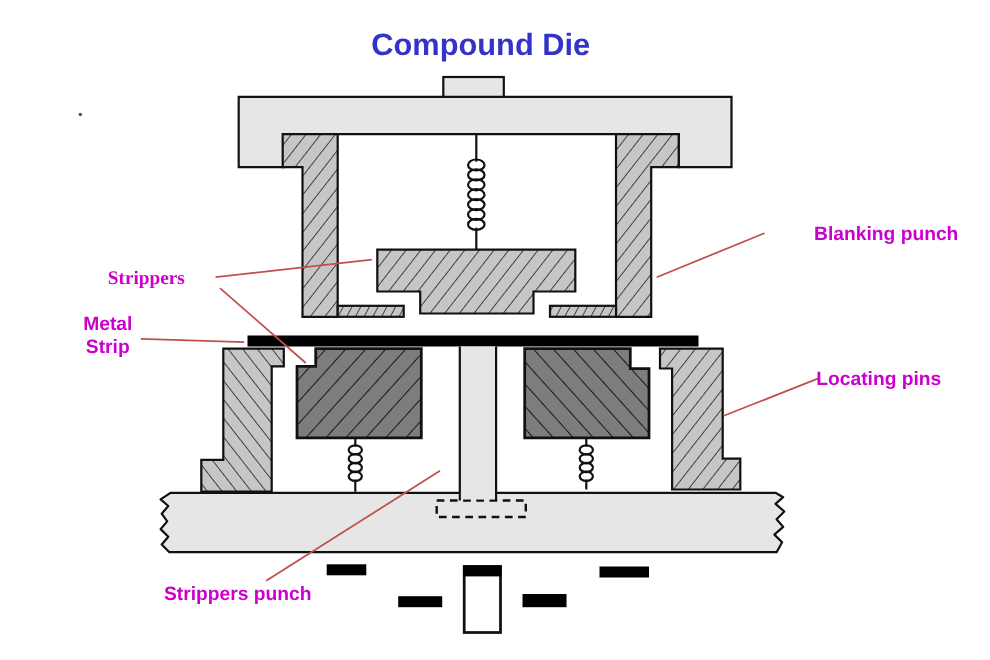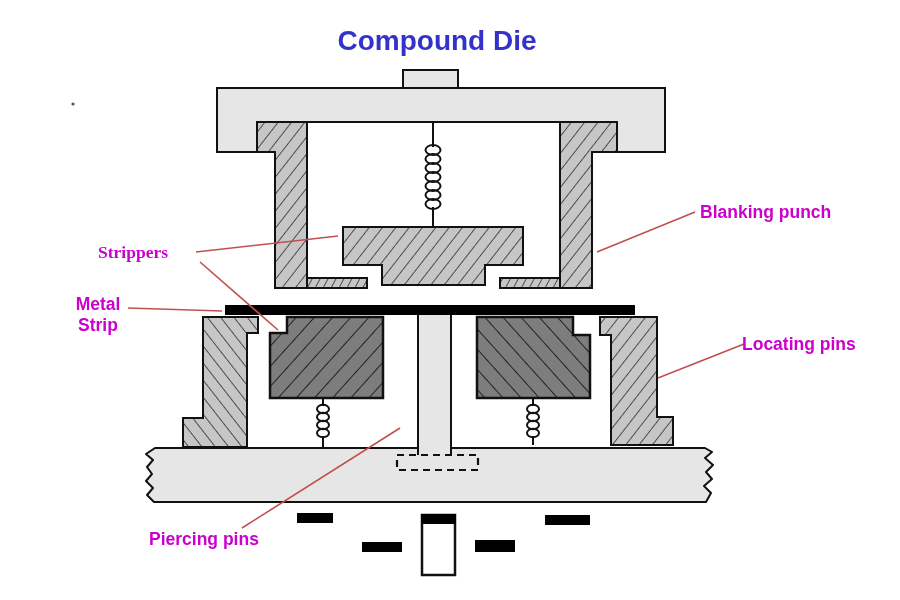--- a/index.html
+++ b/index.html
@@ -15,22 +15,22 @@
     white-space:pre-line;
   }
   .title{
     position:absolute;
     left:287px;top:26px;width:300px;
     text-align:center;
     font:bold 28px/1.1 "Liberation Sans",sans-serif;
     color:#3333cc;
   }
   .lbl-strippers{left:98px;top:242px;font-family:Liberation Serif, serif;}
-  .lbl-metal-strip{left:58px;top:294px;width:80px;text-align:center;}
-  .lbl-blanking-punch{left:700px;top:202px;}
+  .lbl-metal-strip{left:58px;top:284px;width:80px;text-align:center;}
+  .lbl-blanking-punch{left:740px;top:202px;}
   .lbl-locating-pins{left:742px;top:334px;text-align:center;}
   .lbl-piercing-punch{left:149px;top:529px;}
 </style>
 </head>
 <body>
 
 <div id="stage">
 
   <svg id="diagram-svg" width="900" height="600" viewBox="0 0 900 600">
     <defs>
@@ -143,14 +143,14 @@
 
     <circle cx="73" cy="104" r="1.6" fill="#555"></circle>
   </svg>
 
   <div class="title">Compound Die</div>
   <div class="lbl lbl-strippers">Strippers</div>
   <div class="lbl lbl-metal-strip">Metal
 Strip</div>
   <div class="lbl lbl-blanking-punch">Blanking punch</div>
   <div class="lbl lbl-locating-pins">Locating pins</div>
-  <div class="lbl lbl-piercing-punch">Piercing pins</div>
+  <div class="lbl lbl-piercing-punch">Strippers punch</div>
 </div>
 
 </body></html>

